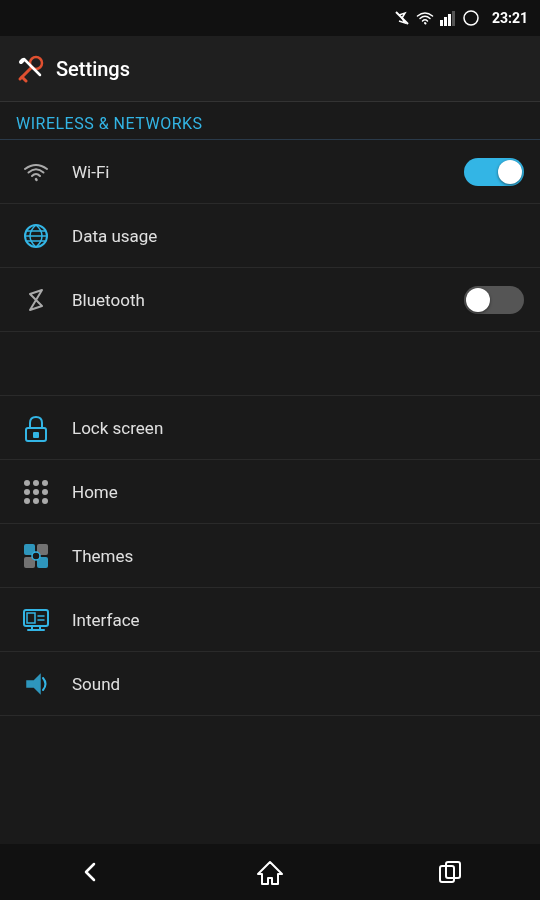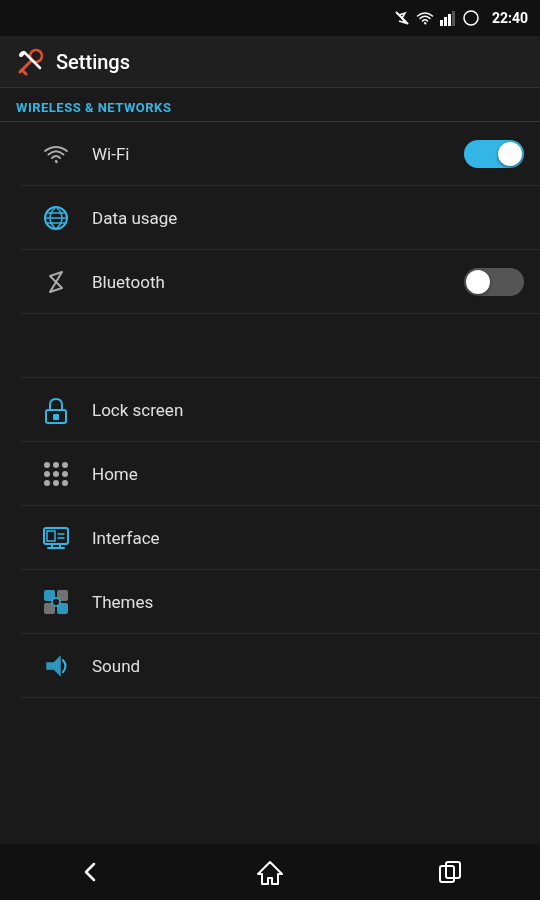--- a/index.html
+++ b/index.html
@@ -35,55 +35,54 @@
     .status-time {
       font-size: 14px;
       font-weight: bold;
       color: #ffffff;
       margin-left: 4px;
     }
 
     
     .title-bar {
       width: 100%;
-      height: 52px;
+      height: 66px;
       background-color: #1f1f1f;
       display: flex;
       align-items: center;
       padding: 0 16px;
       gap: 12px;
       border-bottom: 1px solid #333;
     }
 
     .title-text {
       font-size: 20px;
       font-weight: 500;
       color: #ffffff;
     }
 
     
     .section-header {
       padding: 12px 16px 6px 16px;
-      font-size: 13px;
-      font-weight: bold;
+      font-size: 16px;
+      font-weight: normal;
       color: #33b5e5;
       letter-spacing: 0.5px;
       border-bottom: 1px solid #2a3a4a;
     }
 
     
     .settings-item {
       display: flex;
       align-items: center;
       padding: 0 16px;
       height: 64px;
       border-bottom: 1px solid #2a2a2a;
       cursor: pointer;
       position: relative;
-      margin-left: 20px;
     }
 
     .item-icon {
       width: 40px;
       height: 40px;
       display: flex;
       align-items: center;
       justify-content: center;
       flex-shrink: 0;
       margin-right: 16px;
@@ -199,21 +198,21 @@
       <rect x="0" y="10" width="3" height="6" fill="white"></rect>
       <rect x="4" y="7" width="3" height="9" fill="white"></rect>
       <rect x="8" y="4" width="3" height="12" fill="white"></rect>
       <rect x="12" y="1" width="3" height="15" fill="#555"></rect>
     </svg>
 
     <svg width="20" height="16" viewBox="0 0 20 16">
       <circle cx="9" cy="8" r="7" stroke="white" stroke-width="1.5" fill="none"></circle>
     </svg>
   </div>
-  <span class="status-time">22:40</span>
+  <span class="status-time">23:21</span>
 </div>
 
 <div class="title-bar">
   <svg width="28" height="28" viewBox="0 0 28 28">
     <line x1="4" y1="24" x2="16" y2="12" stroke="#e05030" stroke-width="3" stroke-linecap="round"></line>
     <circle cx="20" cy="8" r="6" stroke="#e05030" stroke-width="2.5" fill="none"></circle>
     <line x1="6" y1="22" x2="10" y2="26" stroke="#e05030" stroke-width="3" stroke-linecap="round"></line>
 
     <line x1="8" y1="4" x2="24" y2="20" stroke="white" stroke-width="2.5" stroke-linecap="round"></line>
     <line x1="5" y1="7" x2="7" y2="5" stroke="white" stroke-width="4" stroke-linecap="round"></line>
@@ -289,50 +288,50 @@
           <div class="dot"></div>
         <div class="dot"></div>
           <div class="dot"></div>
           <div class="dot"></div>
         <div class="dot"></div>
           <div class="dot"></div>
           <div class="dot"></div>
       </div>
     </div>
     <span class="item-text">Home</span>
+  </div>
+
+  <div class="settings-item">
+    <div class="item-icon">
+      <svg width="28" height="28" viewBox="0 0 28 28">
+        <rect x="2" y="2" width="11" height="11" rx="2" fill="#33b5e5" opacity="0.8"></rect>
+        <rect x="15" y="2" width="11" height="11" rx="2" fill="#888" opacity="0.8"></rect>
+        <rect x="2" y="15" width="11" height="11" rx="2" fill="#888" opacity="0.8"></rect>
+        <rect x="15" y="15" width="11" height="11" rx="2" fill="#33b5e5" opacity="0.8"></rect>
+        <circle cx="14" cy="14" r="4" fill="#1a1a1a" stroke="#33b5e5" stroke-width="1.5"></circle>
+      </svg>
+    </div>
+    <span class="item-text">Themes</span>
   </div>
 
   <div class="settings-item">
     <div class="item-icon">
       <svg width="28" height="28" viewBox="0 0 28 28">
         <rect x="2" y="4" width="24" height="16" rx="2" stroke="#33b5e5" stroke-width="2" fill="none"></rect>
         <rect x="5" y="7" width="8" height="10" stroke="#33b5e5" stroke-width="1.5" fill="none"></rect>
         <line x1="16" y1="10" x2="22" y2="10" stroke="#33b5e5" stroke-width="1.5" stroke-linecap="round"></line>
         <line x1="16" y1="14" x2="22" y2="14" stroke="#33b5e5" stroke-width="1.5" stroke-linecap="round"></line>
         <line x1="10" y1="20" x2="10" y2="24" stroke="#33b5e5" stroke-width="2"></line>
         <line x1="18" y1="20" x2="18" y2="24" stroke="#33b5e5" stroke-width="2"></line>
         <line x1="6" y1="24" x2="22" y2="24" stroke="#33b5e5" stroke-width="2" stroke-linecap="round"></line>
       </svg>
     </div>
     <span class="item-text">Interface</span>
   </div>
 
-  <div class="settings-item">
-    <div class="item-icon">
-      <svg width="28" height="28" viewBox="0 0 28 28">
-        <rect x="2" y="2" width="11" height="11" rx="2" fill="#33b5e5" opacity="0.8"></rect>
-        <rect x="15" y="2" width="11" height="11" rx="2" fill="#888" opacity="0.8"></rect>
-        <rect x="2" y="15" width="11" height="11" rx="2" fill="#888" opacity="0.8"></rect>
-        <rect x="15" y="15" width="11" height="11" rx="2" fill="#33b5e5" opacity="0.8"></rect>
-        <circle cx="14" cy="14" r="4" fill="#1a1a1a" stroke="#33b5e5" stroke-width="1.5"></circle>
-      </svg>
-    </div>
-    <span class="item-text">Themes</span>
-  </div>
-
 
   <div class="settings-item">
     <div class="item-icon">
       <svg width="28" height="28" viewBox="0 0 28 28">
         <polygon points="5,11 12,11 18,5 18,23 12,17 5,17" stroke="#33b5e5" stroke-width="1.5" fill="#33b5e5" opacity="0.8"></polygon>
         <path d="M21 8 Q26 14 21 20" stroke="#33b5e5" stroke-width="2" fill="none" stroke-linecap="round"></path>
       </svg>
     </div>
     <span class="item-text">Sound</span>
   </div>

